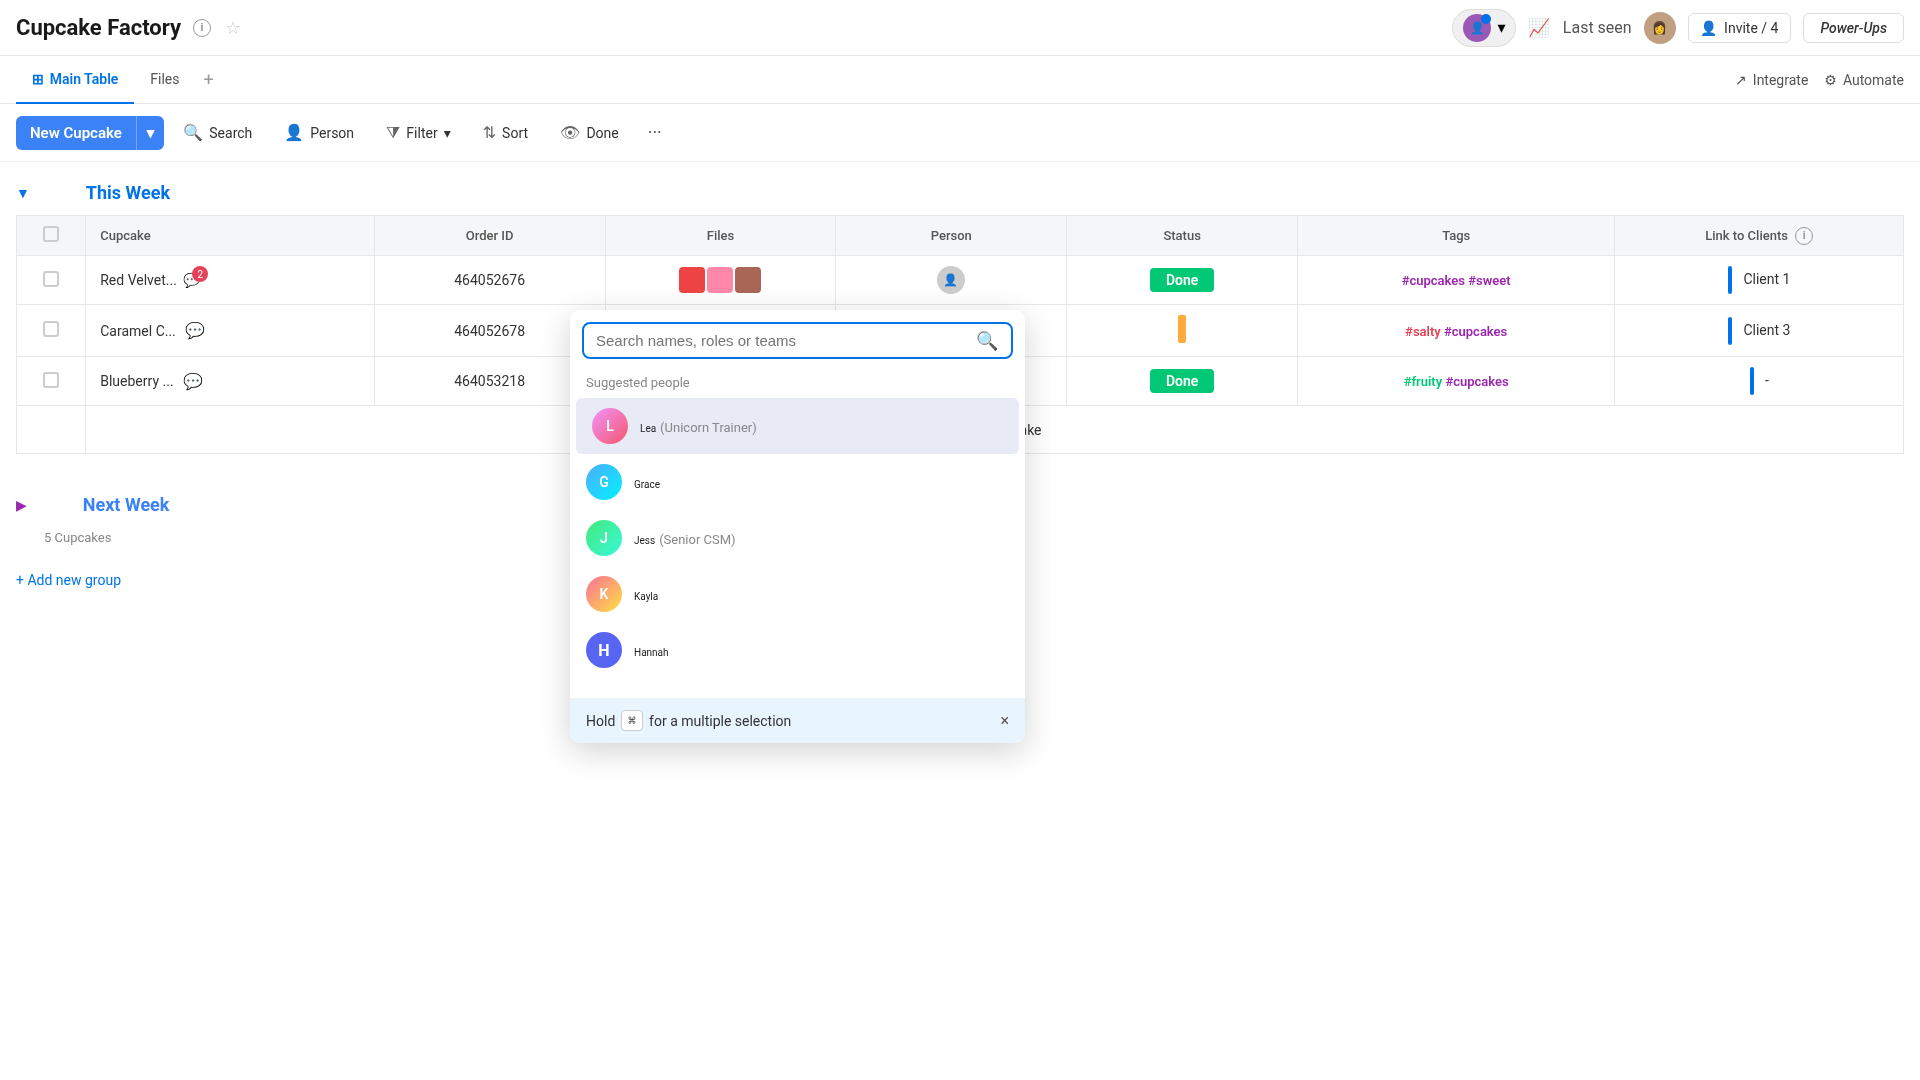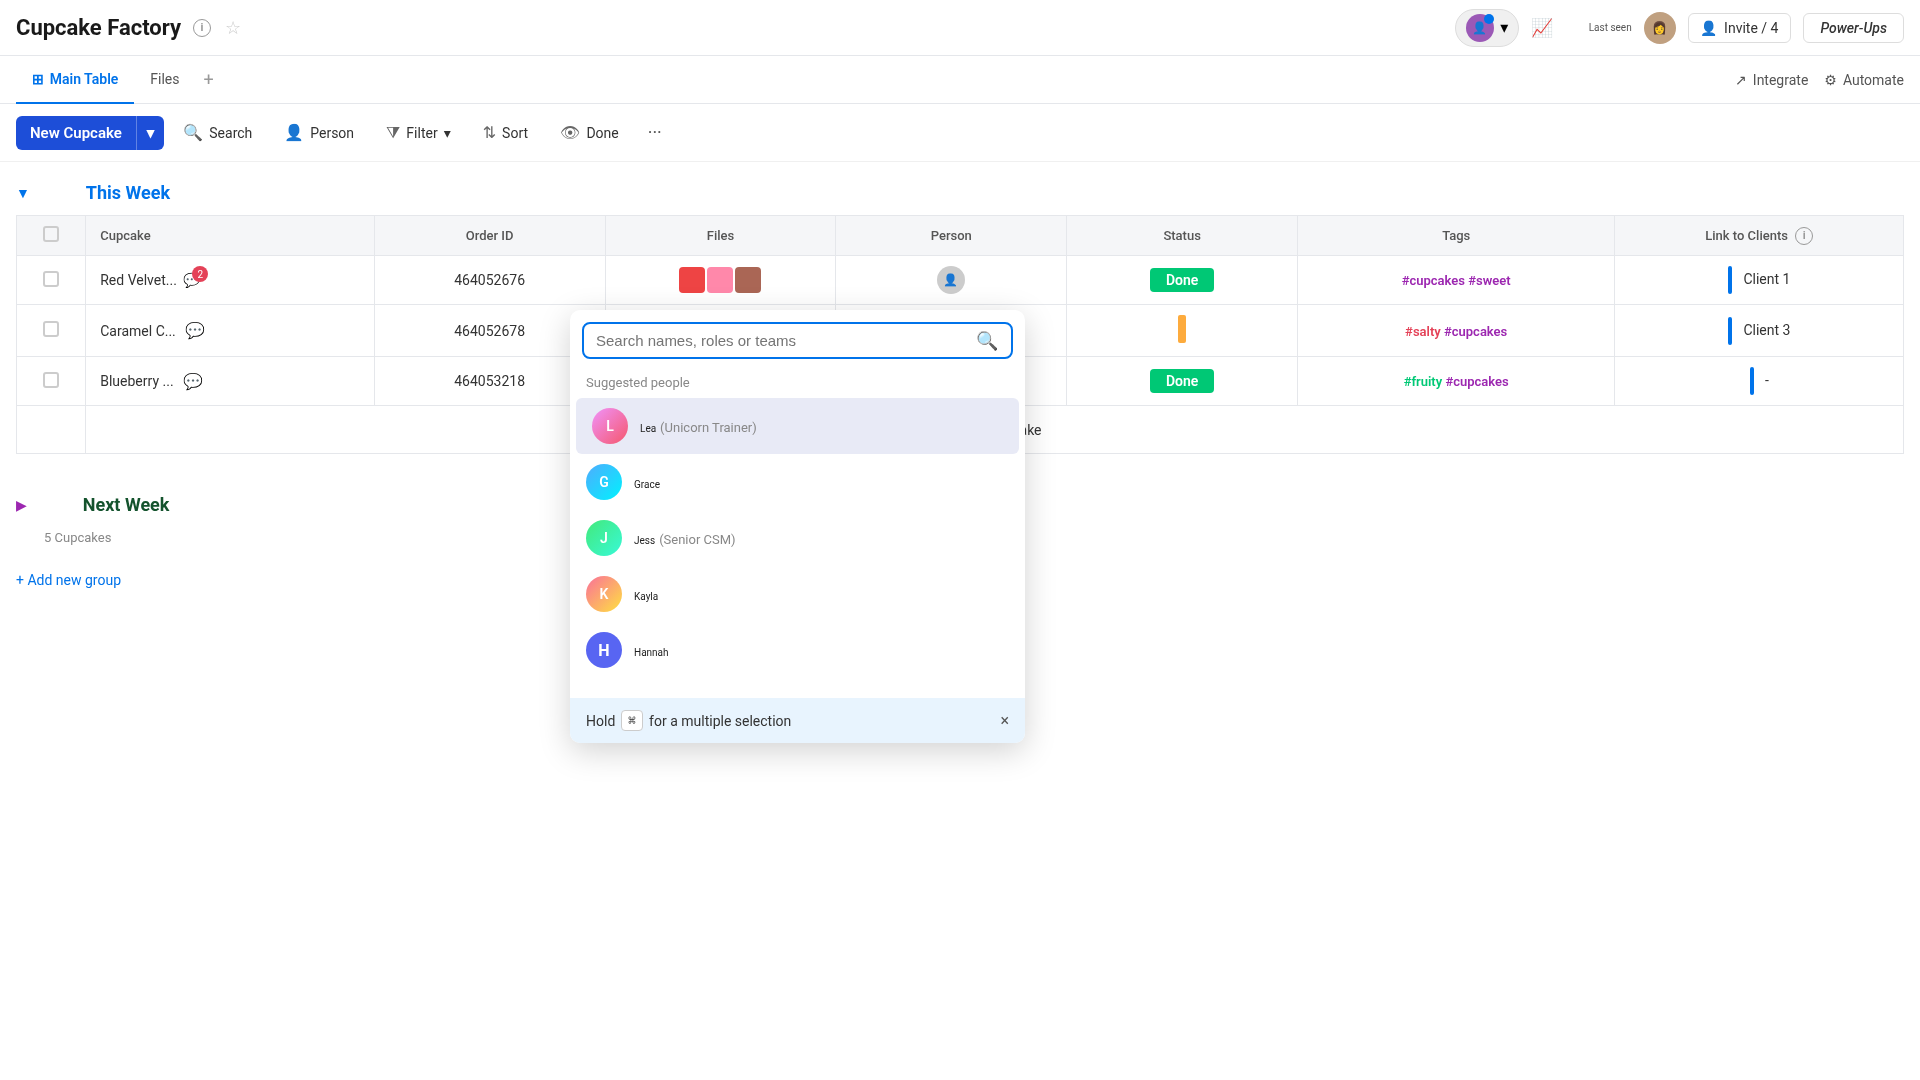--- a/index.html
+++ b/index.html
@@ -22,36 +22,36 @@
     
     .nav-tabs { display: flex; align-items: center; padding: 0 16px; height: 48px; border-bottom: 1px solid #e5e7eb; gap: 0; }
     .nav-tab { display: flex; align-items: center; gap: 6px; padding: 0 16px; height: 48px; font-size: 14px; color: #555; cursor: pointer; border-bottom: 2px solid transparent; }
     .nav-tab.active { color: #0073ea; border-bottom: 2px solid #0073ea; font-weight: 600; }
     .nav-add { color: #999; font-size: 18px; cursor: pointer; padding: 0 8px; }
     .nav-right { display: flex; align-items: center; gap: 16px; margin-left: auto; font-size: 14px; color: #555; }
     .nav-right-item { display: flex; align-items: center; gap: 6px; cursor: pointer; }
 
     
     .toolbar { display: flex; align-items: center; padding: 10px 16px; gap: 6px; border-bottom: 1px solid #f0f0f0; }
-    .new-cupcake-btn { display: flex; align-items: center; background: #1d4ed8; color: #fff; border-radius: 6px; font-size: 15px; font-weight: 600; cursor: pointer; overflow: hidden; }
+    .new-cupcake-btn { display: flex; align-items: center; background: #3b82f6; color: #fff; border-radius: 6px; font-size: 15px; font-weight: 600; cursor: pointer; overflow: hidden; }
     .new-cupcake-main { padding: 8px 14px; }
     .new-cupcake-arrow { padding: 8px 10px; border-left: 1px solid rgba(255,255,255,0.3); }
     .toolbar-btn { display: flex; align-items: center; gap: 6px; padding: 8px 12px; border-radius: 6px; font-size: 14px; color: #333; cursor: pointer; border: 1px solid transparent; }
     .toolbar-icon { font-size: 16px; color: #666; }
     .more-btn { padding: 8px 10px; border-radius: 6px; cursor: pointer; color: #555; font-size: 18px; }
 
     
     .table-area { padding: 0 16px; overflow: auto; height: calc(1080px - 56px - 48px - 56px); }
 
     
     .group-header { display: flex; align-items: center; gap: 8px; padding: 20px 0 12px 0; cursor: pointer; }
     .group-chevron { font-size: 14px; }
     .group-title { font-size: 18px; font-weight: 700; margin-left: 48px; }
     .group-title.blue { color: #0073ea; }
-    .group-title.purple { color: #14532d; }
+    .group-title.purple { color: #3b82f6; }
 
     
     .data-table { width: 100%; border-collapse: collapse; table-layout: fixed; }
     .data-table th { background: #f5f6f8; font-size: 13px; font-weight: 500; color: #555; padding: 10px 14px; border: 1px solid #e5e7eb; text-align: center; }
     .data-table td { padding: 10px 14px; border: 1px solid #e5e7eb; font-size: 14px; color: #333; text-align: center; height: 48px; }
     .data-table th:first-child, .data-table td:first-child { width: 48px; }
     .col-cupcake { width: 200px; text-align: left !important; }
     .checkbox { width: 16px; height: 16px; border: 2px solid #ccc; border-radius: 3px; display: inline-block; cursor: pointer; }
     .status-done { background: #00c875; color: #fff; border-radius: 4px; padding: 4px 16px; font-weight: 600; font-size: 14px; display: inline-block; }
     .tag { font-size: 13px; font-weight: 600; }
@@ -102,21 +102,21 @@
   <div class="spacer"></div>
   <div class="top-bar-right">
     <div class="avatar-cluster">
       <div class="avatar-wrapper">
         <div class="avatar-small" style="background:#9b59b6;">👤</div>
         <div class="avatar-dot"></div>
       </div>
       <span>▾</span>
     </div>
     <span class="activity-icon">📈</span>
-    <span style="font-size:10px;color:#555;margin-left:23px;">Last seen</span>
+    <span style="font-size:16px;color:#555;">Last seen</span>
     <div class="avatar-small" style="background:#c0a080;width:32px;height:32px;border-radius:50%;display:inline-flex;align-items:center;justify-content:center;">👩</div>
     <div class="invite-btn">
       <span>👤</span>
       <span>Invite / 4</span>
     </div>
     <div class="power-ups-btn">Power-Ups</div>
   </div>
 </div>
 
 <div class="nav-tabs">

